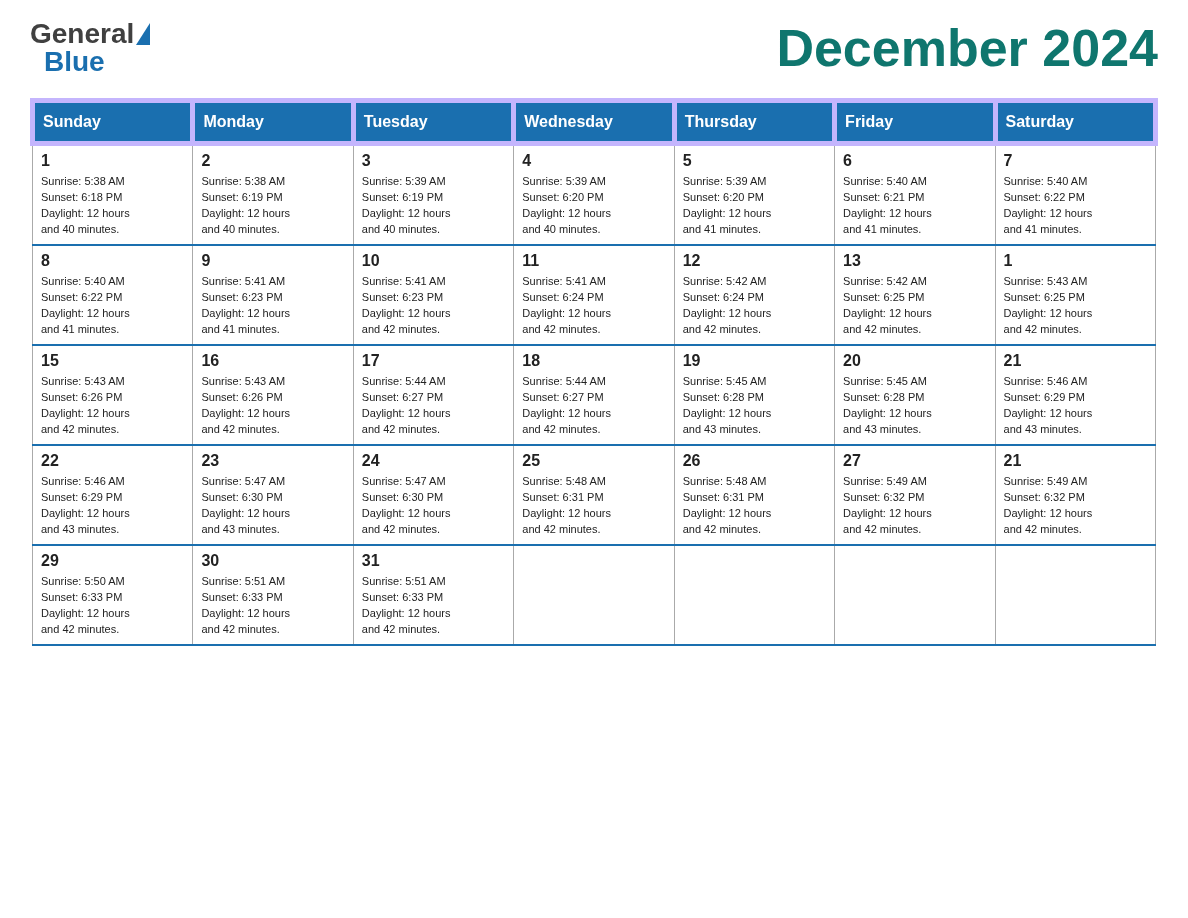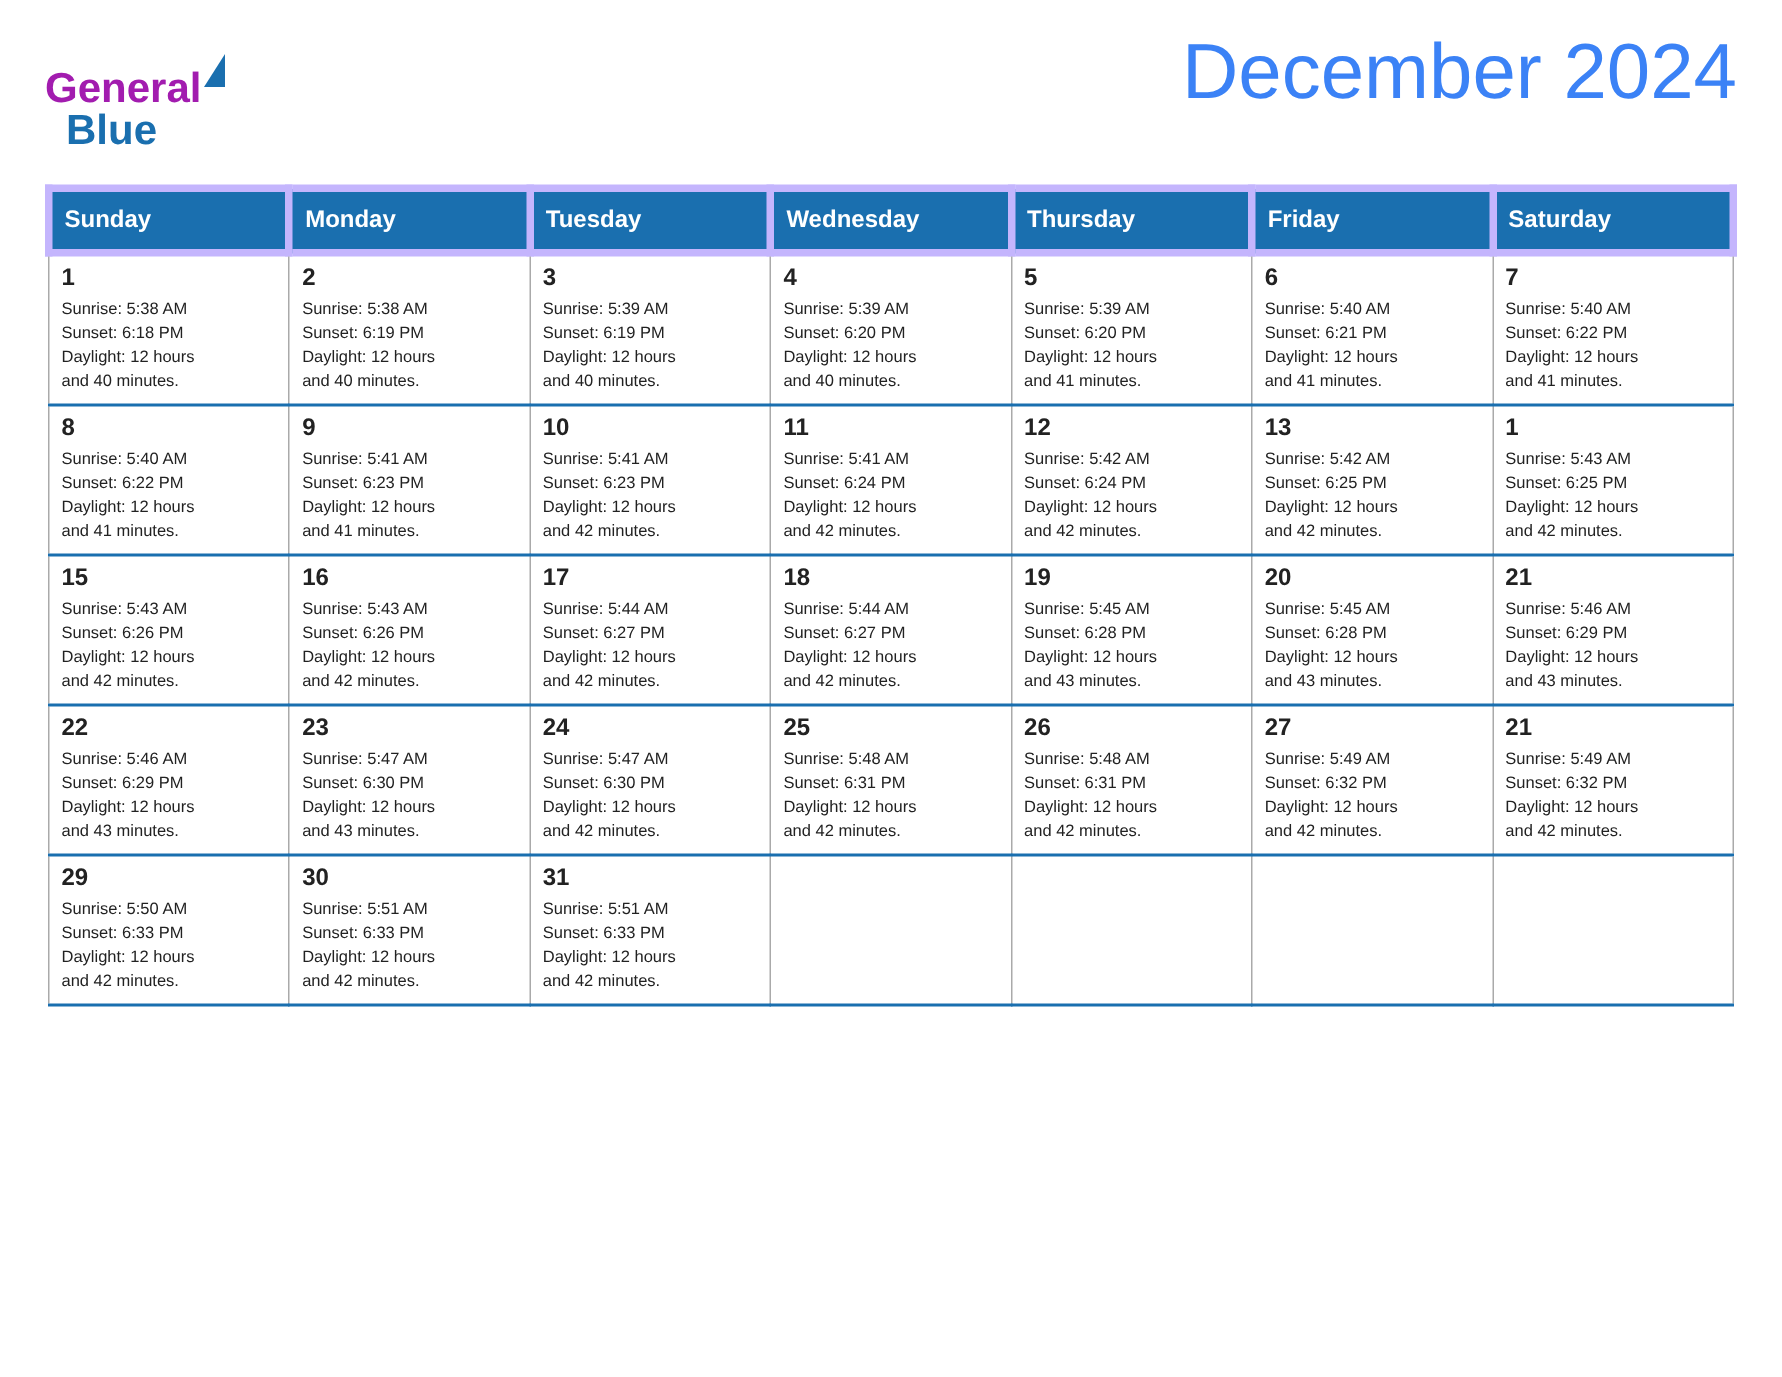--- a/index.html
+++ b/index.html
@@ -22,21 +22,21 @@
       align-items: flex-start;
     }
     .logo-text {
       display: flex;
       align-items: center;
       font-size: 28px;
       font-weight: bold;
       color: #333;
       line-height: 1;
     }
-    .logo-general { color: #a21caf; margin-top: 25px; }
+    .logo-general { color: #404040; }
     .logo-triangle {
       width: 0;
       height: 0;
       border-left: 14px solid transparent;
       border-right: 0px solid transparent;
       border-bottom: 22px solid #1a6faf;
       margin: 0 2px;
       display: inline-block;
     }
     .logo-subtitle {
@@ -44,22 +44,22 @@
       font-size: 28px;
       font-weight: bold;
       margin-top: -2px;
       margin-left: 14px;
     }
     .title-block {
       text-align: right;
     }
     .title-block h1 {
       font-size: 52px;
-      font-weight: normal;
-      color: #3b82f6;
+      font-weight: bold;
+      color: #0f766e;
       line-height: 1.1;
     }
     .title-block h2 {
       font-size: 22px;
       font-weight: normal;
       color: #333;
     }
     table {
       width: 100%;
       border-collapse: collapse;

